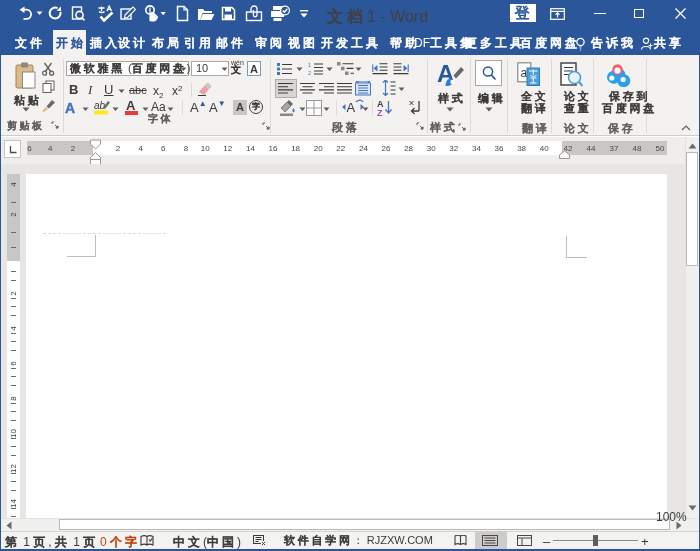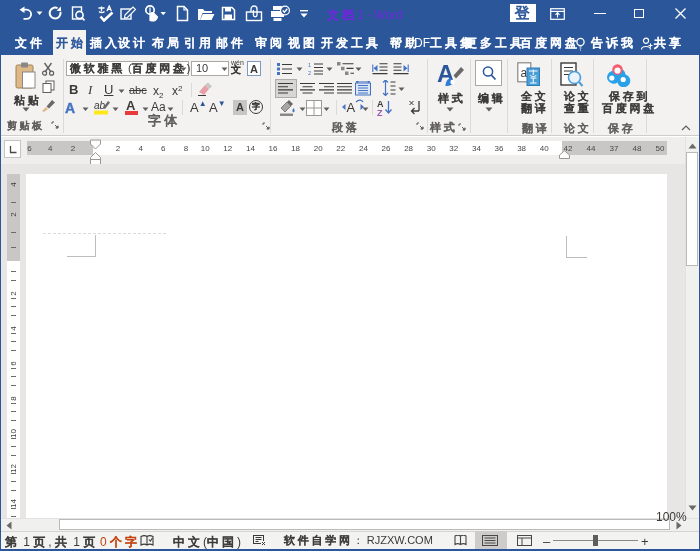--- a/index.html
+++ b/index.html
@@ -62,21 +62,21 @@
 <svg class="ab" style="left:270px;top:5px" width="20" height="17" viewBox="0 0 20 17" fill="#fff">
   <rect x="3" y="1" width="9" height="4"></rect>
     <path d="M1 6 h13 v6 h-13 Z M3.5 13 h8 v3 h-8 Z"></path>
   <circle cx="15" cy="5.5" r="4.4" fill="#2b579a" stroke="#fff" stroke-width="1.2"></circle>
   <path d="M12.8 5.5 l1.6 1.8 L17.3 3.8" stroke="#fff" stroke-width="1.4" fill="none"></path>
 </svg>
 <svg class="ab" style="left:299px;top:10px" width="10" height="8" viewBox="0 0 10 8" fill="#fff">
   <rect x="1" y="0" width="8" height="1.4"></rect>
     <path d="M1.4 3.4 l3.6 4 3.6 -4 Z"></path>
 </svg>
-<div class="ab" style="left:327px;top:7px;color:#6d28d9;font-size:12px"><span class="cjk">文档</span>1 - Word</div>
+<div class="ab" style="left:327px;top:7px;color:#404040;font-size:16px"><span class="cjk">文档</span>1 - Word</div>
 
 <div class="ab" style="left:510px;top:4px;width:26px;height:18px;background:#fff;color:#2b579a;font-size:15px;text-align:center;line-height:18px"><span class="cjk" style="margin-left:2px">登录</span></div>
 
 <svg class="ab" style="left:550px;top:8px" width="15" height="12" viewBox="0 0 15 12" fill="none" stroke="#fff">
   <rect x="0.7" y="0.7" width="13.6" height="10.6" stroke-width="1.2"></rect>
     <path d="M0.7 3.4 h13.6" stroke-width="1.2"></path>
   <path d="M7.5 9.5 V5 M5.5 6.8 L7.5 4.6 l2 2.2" stroke-width="1.1"></path>
 </svg>
 <div class="ab" style="left:594px;top:13px;width:12px;height:1.4px;background:#fff"></div>
 <div class="ab" style="left:634px;top:9px;width:10px;height:9px;border:1.2px solid #fff"></div>
@@ -198,21 +198,21 @@
   </svg>
 <div class="ab" style="left:151px;top:100px;font-size:12px;color:#3b3a39">Aa</div>
 <svg class="ab" style="left:167px;top:107px" width="7" height="5" viewBox="0 0 7 5" fill="#605e5c">
     <path d="M0.5 0.5 l3 3.5 3 -3.5 Z"></path>
   </svg>
 <div class="ab" style="left:182px;top:100px;width:1px;height:15px;background:#dcdad8"></div>
 <div class="ab" style="left:190px;top:99px;font-size:13px;color:#3b3a39">A<span style="font-size:8px;color:#2b579a;vertical-align:6px">▲</span></div>
 <div class="ab" style="left:209px;top:99px;font-size:13px;color:#3b3a39">A<span style="font-size:8px;color:#2b579a;vertical-align:6px">▼</span></div>
 <div class="ab" style="left:233px;top:100px;width:14px;height:15px;background:#c8c6c4;color:#3b3a39;font-size:11px;font-weight:bold;text-align:center;line-height:15px">A</div>
 <div class="ab" style="left:249px;top:100px;width:14px;height:14px;border:1.2px solid #3b3a39;border-radius:50%;font-size:8px;text-align:center;line-height:12px;color:#3b3a39"><span class="cjk" style="letter-spacing:0">字</span></div>
-<div class="ab cjk" style="left:148px;top:112px;font-size:13px;color:#605e5c">字体</div>
+<div class="ab cjk" style="left:148px;top:112px;font-size:10px;color:#605e5c">字体</div>
 <svg class="ab" style="left:262px;top:122px" width="8" height="8" viewBox="0 0 8 8" stroke="#605e5c" fill="none">
   <path d="M1 3 V1 h2 M7 5 v2 h-2 M4 4 l2.5 2.5 M6.8 4.6 V6.8 H4.6" stroke-width="1"></path>
 </svg>
 
 <svg class="ab" style="left:277px;top:63px" width="16" height="12" viewBox="0 0 16 12">
   <rect x="0" y="0" width="3" height="3" fill="#4472c4"></rect>
     <rect x="0" y="4.5" width="3" height="3" fill="#4472c4"></rect>
     <rect x="0" y="9" width="3" height="3" fill="#4472c4"></rect>
   <path d="M5 1.5 h10 M5 6 h10 M5 10.5 h10" stroke="#3b3a39" stroke-width="1.2"></path>
 </svg>

